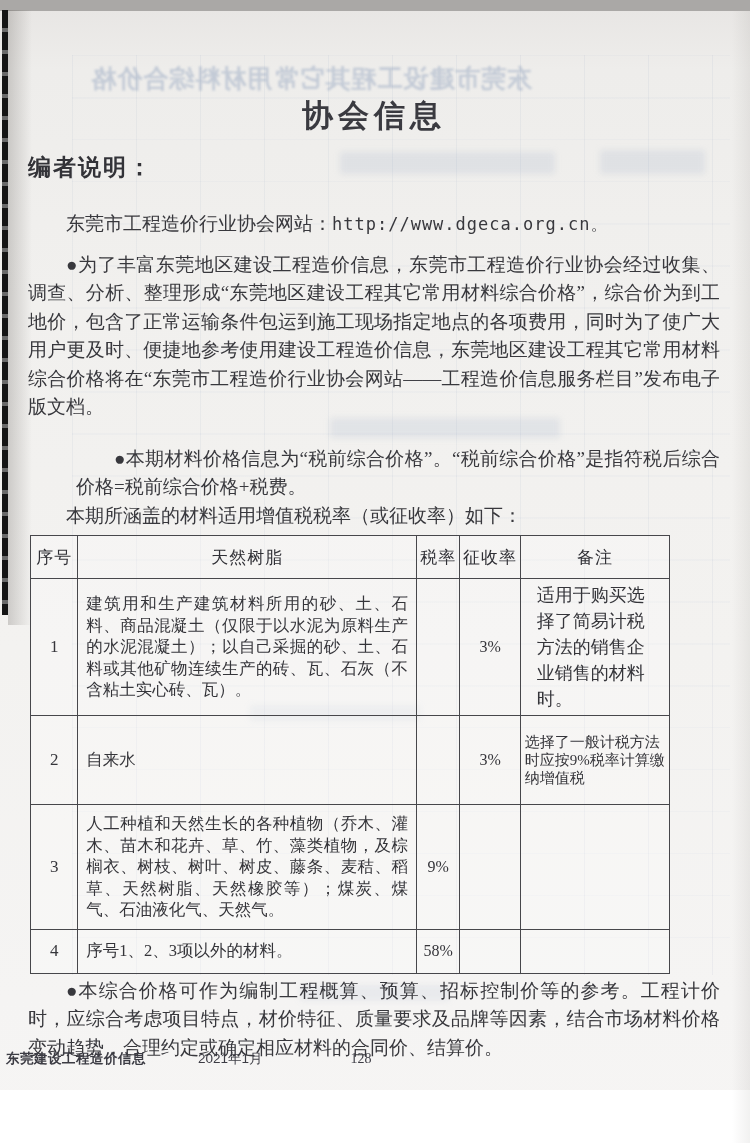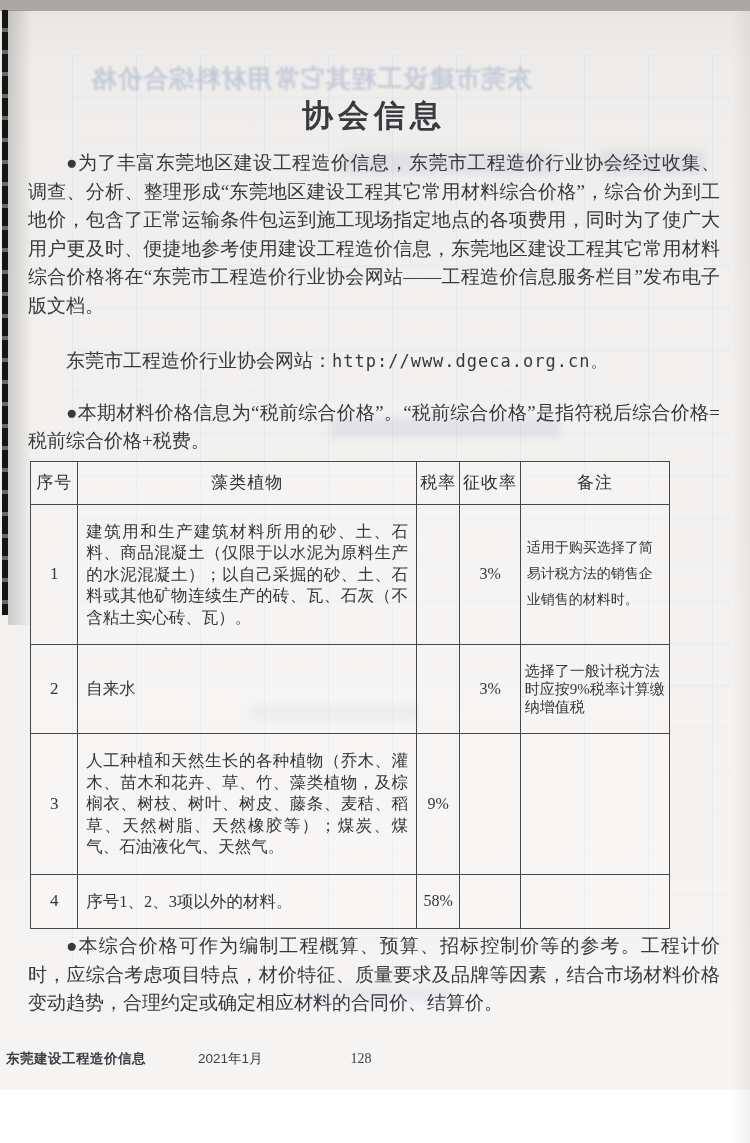--- a/index.html
+++ b/index.html
@@ -52,32 +52,32 @@
   .page-title{
     margin:95px 0 0;text-align:center;font-size:31px;font-weight:600;
     letter-spacing:5px;color:#3a3a40;
   }
   .section-heading{margin:15px 0 0;font-size:23px;font-weight:600;letter-spacing:2px;color:#333338;}
   .body{font-size:19px;line-height:28.5px;text-align:justify;margin:0;color:#38383d;}
   .indent{text-indent:2em;}
   .p-intro{margin-top:12px;}
   .website-line{margin-top:27px;text-indent:2em;}
   .website-url{font-family:"DejaVu Sans Mono","Liberation Mono",monospace;font-size:17px;letter-spacing:1px;}
-  .p-pretax{margin-top:23px;}
+  .p-pretax{margin-top:23px;margin-left:48px;}
 
   table.tax-table{
     border-collapse:collapse;table-layout:fixed;width:640px;margin:5px 0 0 2px;
     background:rgba(255,255,255,.25);
   }
   .tax-table th,.tax-table td{border:1.6px solid #47474b;vertical-align:middle;}
   .tax-table th{font-size:17px;font-weight:500;height:40px;letter-spacing:1px;color:#303036;text-align:center;}
   td.cell-seq{text-align:center;font-size:17px;}
-  td.cell-material{padding:16px 8px;font-size:16.5px;line-height:21.5px;text-align:justify;}
+  td.cell-material{padding:8px 8px;font-size:16.5px;line-height:21.5px;text-align:justify;}
   td.cell-rate,td.cell-levy{text-align:center;font-size:16px;}
-  td.cell-note{padding:3px 6px;font-size:14px;line-height:26px;}
+  td.cell-note{padding:3px 16px;font-size:18px;line-height:26px;}
   tr.row-1{height:112px;}
   tr.row-2{height:56px;}
   tr.row-3{height:104px;}
   tr.row-4{height:44px;}
   tr.row-2 td.cell-note{line-height:18px;font-size:15px;padding:17px 4px;}
 
   .p-usage{margin-top:3px;}
 
   .footer{
     position:absolute;top:1050px;left:6px;display:flex;align-items:baseline;
@@ -101,39 +101,41 @@
   <div class="blob b4"></div>
   <div class="blob b5"></div>
   <div class="binding-strip"></div>
   <div class="left-shade"></div>
   <div class="right-shade"></div>
 
   <div class="content">
 
     <h1 class="page-title">协会信息</h1>
 
+    <h2 class="section-heading">编者说明：</h2>
+
+    <p class="body website-line"><span>东莞市工程造价行业协会网站：</span><span class="website-url">http://www.dgeca.org.cn。</span></p>
 
     <p class="body indent p-intro">●为了丰富东莞地区建设工程造价信息，东莞市工程造价行业协会经过收集、调查、分析、整理形成“东莞地区建设工程其它常用材料综合价格”，综合价为到工地价，包含了正常运输条件包运到施工现场指定地点的各项费用，同时为了使广大用户更及时、便捷地参考使用建设工程造价信息，东莞地区建设工程其它常用材料综合价格将在“东莞市工程造价行业协会网站——工程造价信息服务栏目”发布电子版文档。</p>
 
-    <p class="body website-line"><span>东莞市工程造价行业协会网站：</span><span class="website-url">http://www.dgeca.org.cn。</span></p>
-
     <p class="body indent p-pretax">●本期材料价格信息为“税前综合价格”。“税前综合价格”是指符税后综合价格=税前综合价格+税费。</p>
+    <p class="body indent">本期所涵盖的材料适用增值税税率（或征收率）如下：</p>
 
     <table class="tax-table">
       <colgroup>
         <col style="width:47px">
           <col style="width:336px">
           <col style="width:43px">
           <col style="width:60px">
           <col style="width:148px">
       </colgroup>
       <thead>
         <tr>
           <th>序号</th>
-          <th>藻类植物</th>
+          <th>天然树脂</th>
           <th>税率</th>
           <th>征收率</th>
           <th>备注</th>
         </tr>
       </thead>
       <tbody>
         <tr class="row-1">
           <td class="cell-seq">1</td>
           <td class="cell-material">建筑用和生产建筑材料所用的砂、土、石料、商品混凝土（仅限于以水泥为原料生产的水泥混凝土）；以自己采掘的砂、土、石料或其他矿物连续生产的砖、瓦、石灰（不含粘土实心砖、瓦）。</td>
           <td class="cell-rate"></td>

